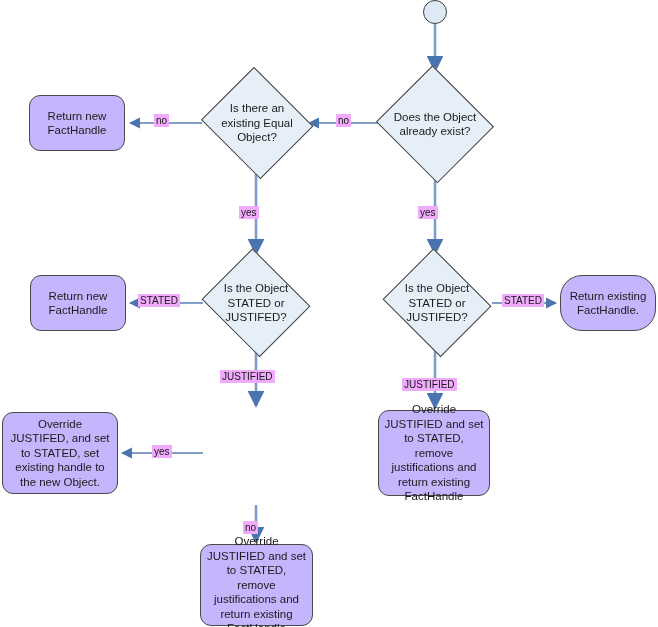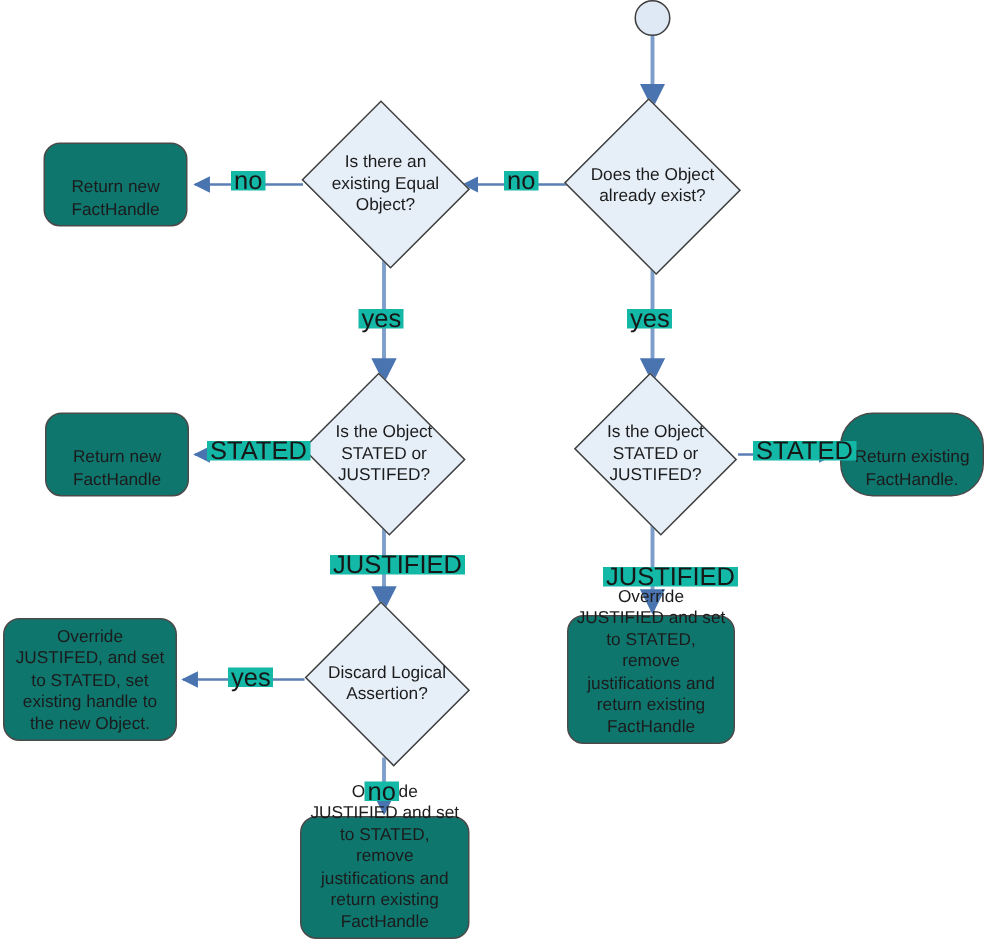--- a/index.html
+++ b/index.html
@@ -34,25 +34,24 @@
     align-items: center;
     justify-content: center;
     text-align: center;
     color: #1b1b1b;
     font-size: 11.5px;
     line-height: 14.5px;
     z-index: 3;
   }
 
   .node.box {
-    background: #0f766e;
+    background: #c4b5fd;
     border: 1.6px solid #4a4a4a;
     border-radius: 11px;
     padding: 3px 5px;
-    align-items: flex-end;
   }
 
   .node.start {
     background: #dfe8f5;
     border: 1.8px solid #3d3d3d;
     border-radius: 50%;
     width: 24px;
     height: 24px;
   }
 
@@ -74,24 +73,24 @@
   }
   .node.diamond .dia-text {
     position: relative;
     z-index: 2;
     width: 104%;
     text-align: center;
   }
 
   .edge-label {
     position: absolute;
-    font-size: 17px;
+    font-size: 10px;
     line-height: 13px;
     color: #171717;
-    background: #14b8a6;
+    background: #f0abfc;
     padding: 0 2px;
     white-space: nowrap;
     z-index: 4;
   }
 </style>
 </head>
 <body>
 
 <div id="canvas">
 
@@ -154,24 +153,20 @@
   </div>
 
   <div class="node box" style="left:30px; top:275px; width:96px; height:56px;">
     <span>Return new FactHandle</span>
   </div>
 
   <div class="node box" style="left:560px; top:275px; width:96px; height:56px;border-radius:22px;">
     <span>Return existing FactHandle.</span>
   </div>
 
-  <div class="node diamond" style="left:199px; top:405px; width:118px; height:102px;">
-    <span class="dia-shape"></span>
-    <span class="dia-text" style="width:96px;">Discard Logical Assertion?</span>
-  </div>
 
   <div class="node box" style="left:2px; top:412px; width:116px; height:82px;">
     <span>Override JUSTIFED, and set to STATED, set existing handle to the new Object.</span>
   </div>
 
   <div class="node box" style="left:378px; top:410px; width:112px; height:86px;">
     <span>Override JUSTIFIED and set to STATED, remove justifications and return existing FactHandle</span>
   </div>
 
   <div class="node box" style="left:200px; top:544px; width:113px; height:82px;">

